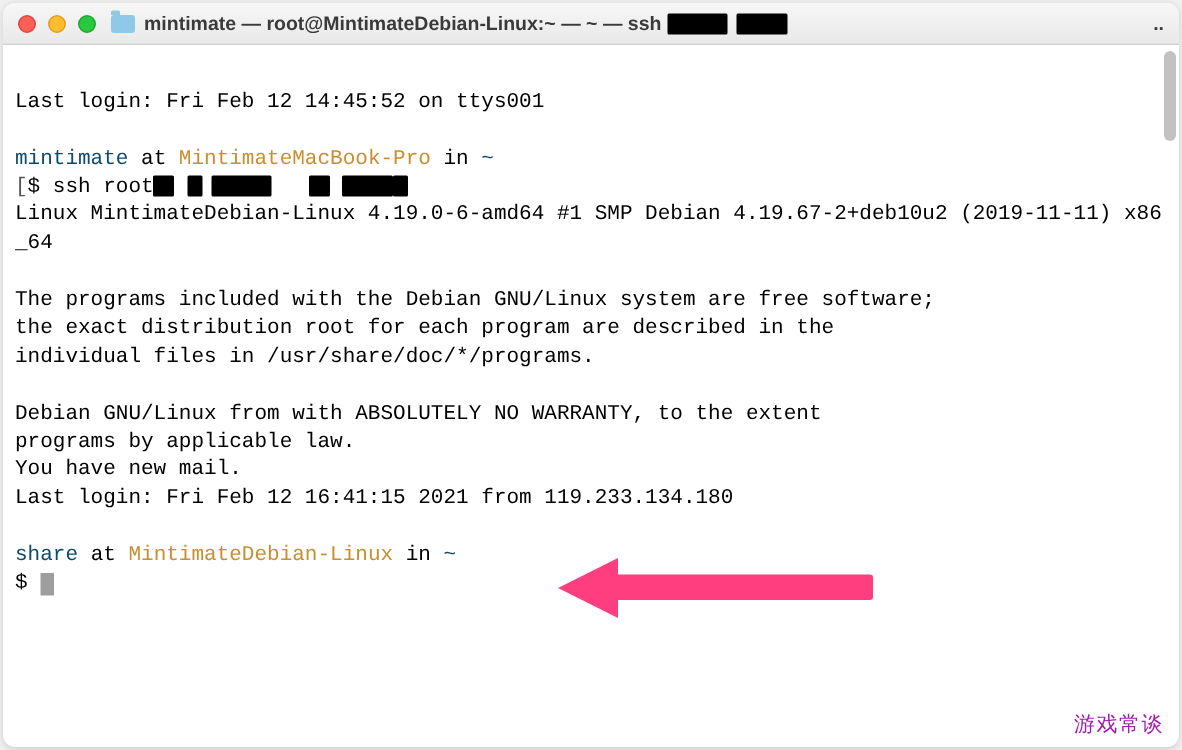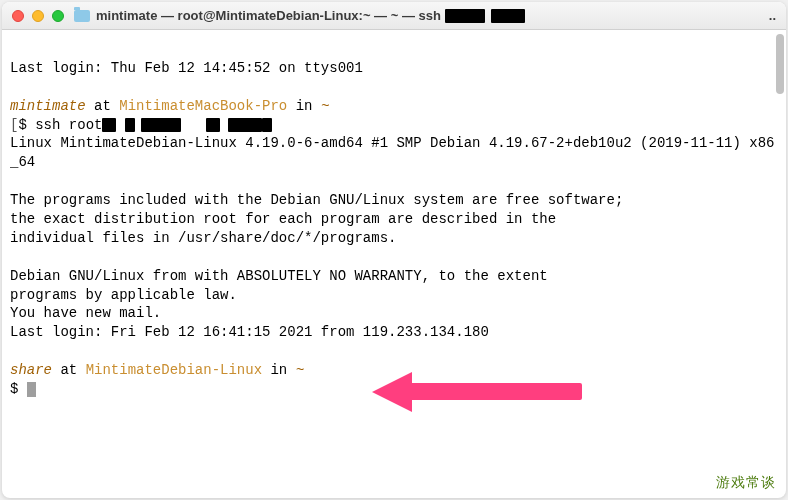--- a/index.html
+++ b/index.html
@@ -62,21 +62,21 @@
     position:absolute; right:2px; top:32px; width:8px; height:60px;
     background:#c2c2c2; border-radius:5px;
   }
   .terminal {
     padding: 10px 8px;
     color: #000;
     line-height: 1.35;
     white-space: pre-wrap;
     word-break: break-all;
   }
-  .magenta { color: #a16207; font-style: italic; }
+  .magenta { color: #0c4a6e; }
   .orange { color: #c98e30; }
   .gray { color: #555; }
   .cursor-block {
     display:inline-block; width:9px; height:15px;
     background:#9e9e9e; vertical-align:text-bottom;
   }
   .redacted {
     display:inline-block; background:#000; height:14px;
     vertical-align:middle; border-radius:1px;
   }
@@ -90,21 +90,21 @@
     background:#ff3e7f; border-radius:2px;
   }
   .arrow-head {
     position:absolute; left:0; top:0; width:0; height:0;
     border-top:20px solid transparent;
     border-bottom:20px solid transparent;
     border-right:40px solid #ff3e7f;
   }
   .watermark {
     position:absolute; right:10px; bottom:6px;
-    font-size:14px; color:#4d7c0f;
+    font-size:14px; color:#a21caf;
     font-family: "PingFang SC","Microsoft YaHei",sans-serif;
     letter-spacing:1px;
   }
 </style>
 </head>
 <body>
 
 <div class="window">
 
   <div class="titlebar">
@@ -117,21 +117,21 @@
     <div class="title-text">mintimate — root@MintimateDebian-Linux:~ — ~ — ssh</div>
     <span class="redacted w2" style="margin-left:4px"></span>
     <span class="redacted w3" style="margin-left:6px"></span>
     <div class="title-dots">..</div>
   </div>
 
   <div class="scrollbar-track"></div>
   <div class="scrollbar-thumb"></div>
 
   <div class="terminal">
-<span>Last login: Thu Feb 12 14:45:52 on ttys001</span>
+<span>Last login: Fri Feb 12 14:45:52 on ttys001</span>
 
 <span class="magenta">mintimate</span><span> at </span><span class="orange">MintimateMacBook-Pro</span><span> in </span><span class="magenta">~</span>
 <span class="gray">[</span><span>$ </span><span>ssh root</span><span class="redacted w1"></span> <span class="redacted w4"></span><span class="redacted w2" style="margin-left:6px"></span>   <span class="redacted w1"></span> <span class="redacted w3"></span><span class="redacted w4"></span>
 <span>Linux MintimateDebian-Linux 4.19.0-6-amd64 #1 SMP Debian 4.19.67-2+deb10u2 (2019-11-11) x86_64</span>
 <span></span>
 <span>The programs included with the Debian GNU/Linux system are free software;</span>
 <span>the exact distribution root for each program are described in the</span>
 <span>individual files in /usr/share/doc/*/programs.</span>
 <span></span>
 <span>Debian GNU/Linux from with ABSOLUTELY NO WARRANTY, to the extent</span>

